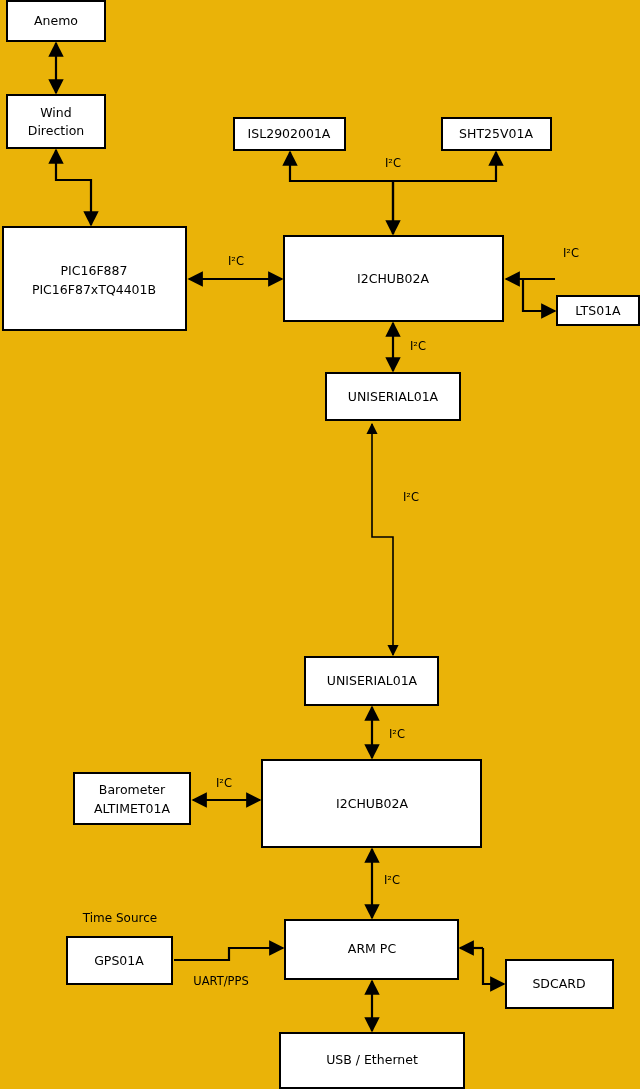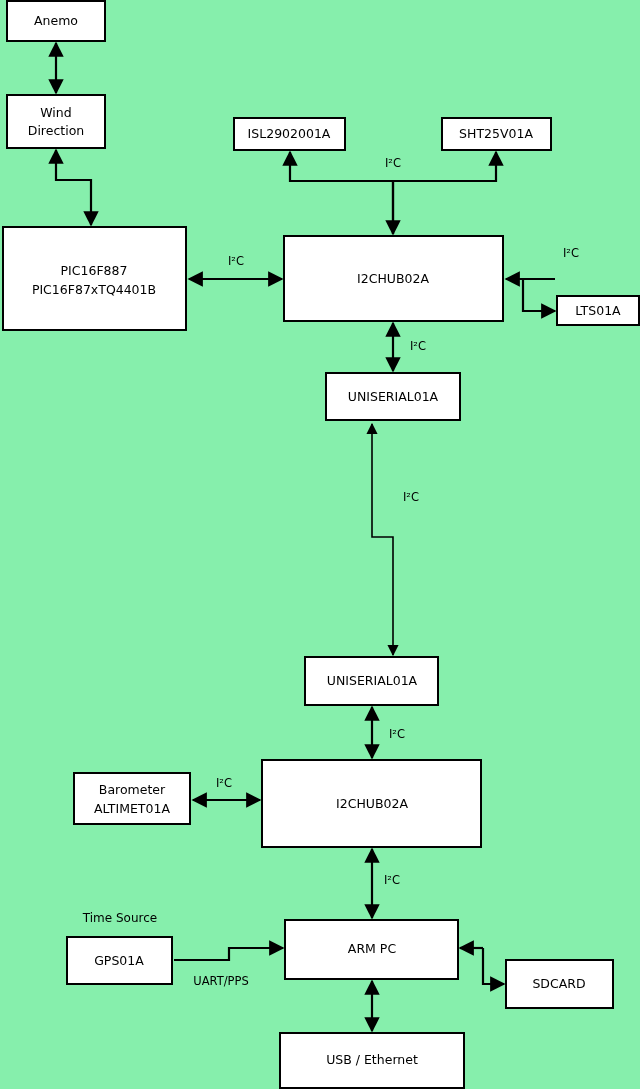--- a/index.html
+++ b/index.html
@@ -7,21 +7,21 @@
     padding: 0;
     background: #ffffff;
   }
   body {
     font-family: "DejaVu Sans", sans-serif;
   }
   #diagram-root {
     position: relative;
     width: 640px;
     height: 1089px;
-    background: #86efac;
+    background: #eab308;
     overflow: hidden;
   }
   svg.diagram {
     display: block;
     width: 640px;
     height: 1089px;
   }
   .node-rect {
     fill: #ffffff;
     stroke: #000000;

